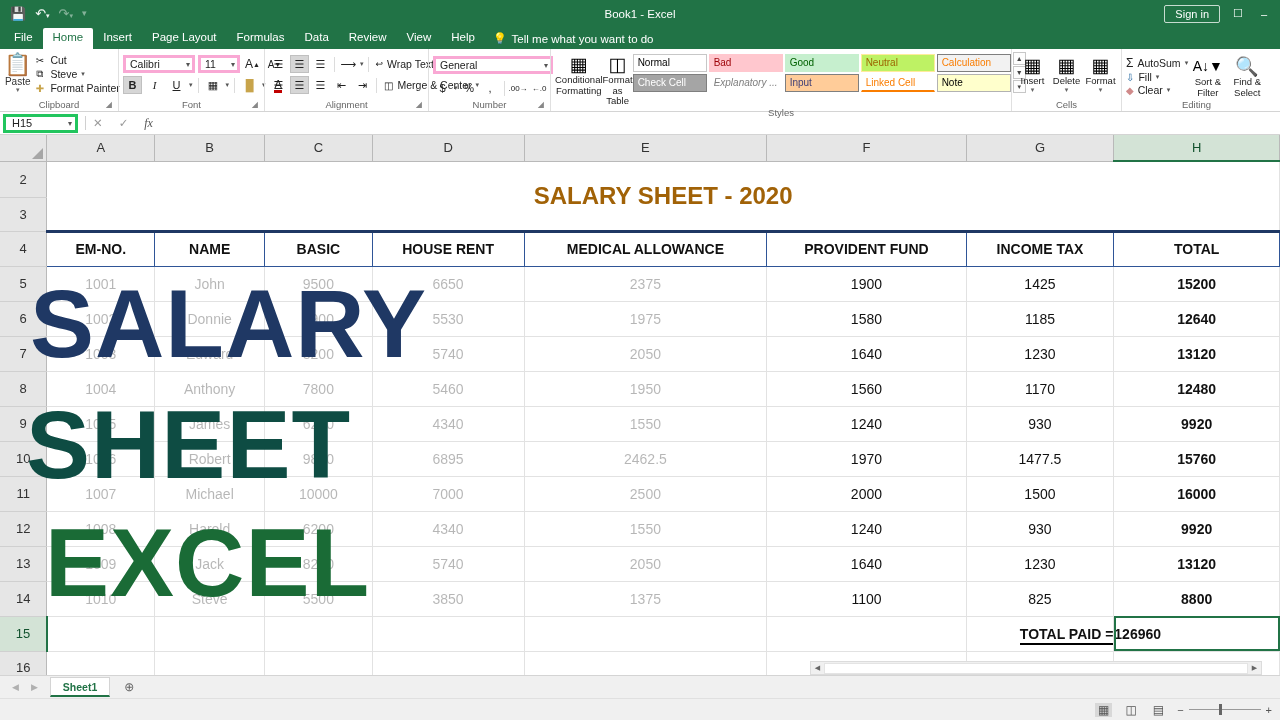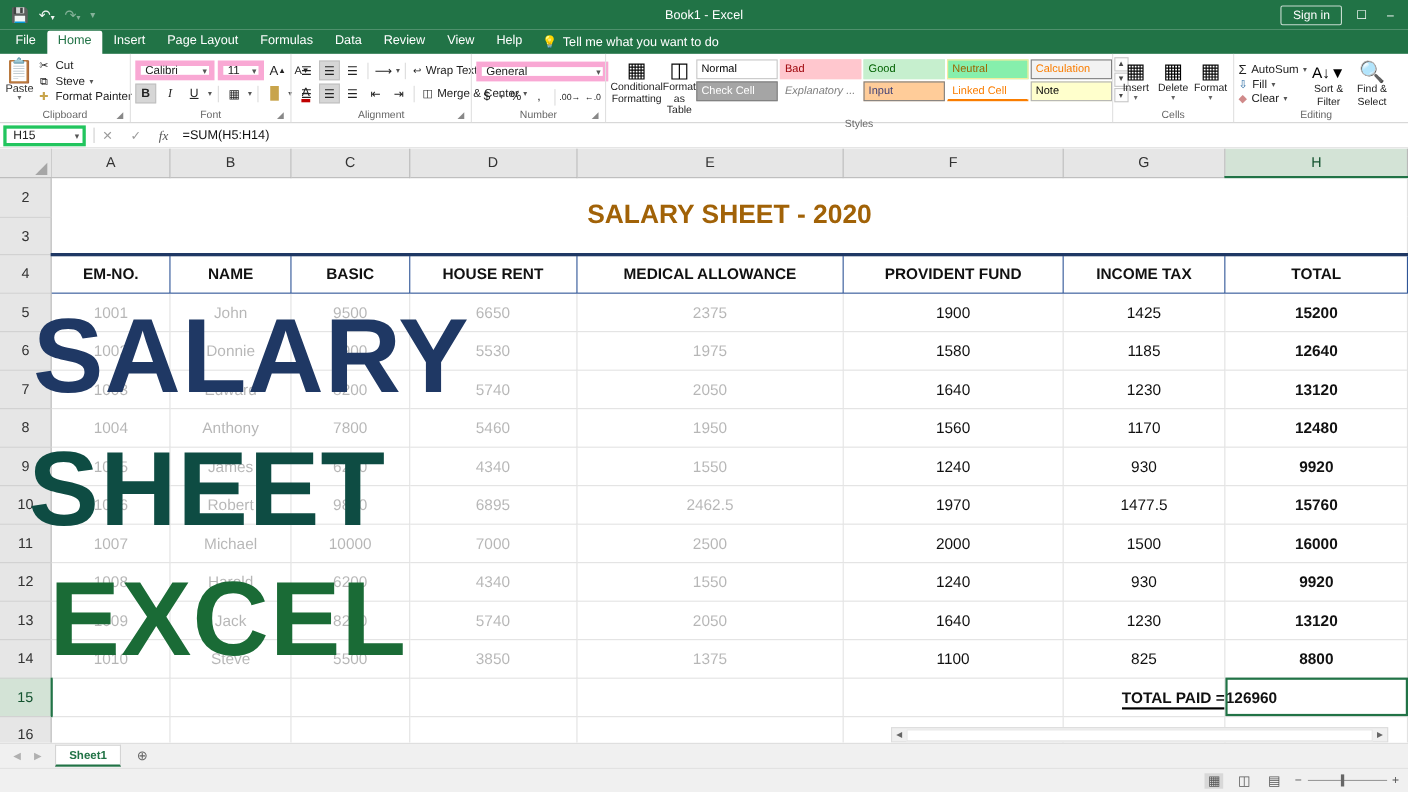--- a/index.html
+++ b/index.html
@@ -61,21 +61,21 @@
   .paste-ico { font-size: 22px; line-height: 22px; color: #c8a44b; }
   .paste-lbl { font-size: 10px; color: #333; }
   .paste-car { font-size: 7px; color: #666; line-height: 6px; }
   .clip-list { display: flex; flex-direction: column; justify-content: center; gap: 2px; padding-left: 2px; padding-top: 2px; }
   .clip-item { display: flex; align-items: center; gap: 4px; font-size: 10.5px; color: #222; cursor: pointer; white-space: nowrap; }
   .clip-ico { width: 13px; text-align: center; font-size: 10px; }
 
   
   .fontrow { display: flex; align-items: center; gap: 3px; margin-bottom: 3px; }
   .combo {
-    display: flex; align-items: center; border: 5px solid #f9a8d4; background: #fff;
+    display: flex; align-items: center; border: 3px solid #f9a8d4; background: #fff;
     height: 18px; font-size: 10.5px; color: #222; padding: 0 2px 0 4px; cursor: pointer;
   }
   .combo .cval { flex: 1; white-space: nowrap; overflow: hidden; }
   .combo .carr { font-size: 8px; color: #555; padding-left: 4px; }
   .btn-sq {
     width: 19px; height: 18px; display: flex; align-items: center; justify-content: center;
     font-size: 11px; color: #222; cursor: pointer; border: 1px solid transparent;
   }
   .btn-sq.on { background: #d6d6d6; border-color: #c0c0c0; }
   .sep-v { width: 1px; height: 15px; background: #dcdcdc; margin: 0 2px; }
@@ -381,21 +381,21 @@
           <span class="bl">Conditional Formatting</span>
         </div>
         <div class="bigbtn" style="width:56px">
           <span class="bi">◫</span>
           <span class="bl">Format as Table</span>
         </div>
         <div class="stylegrid">
           <div class="stylecell" style="background:#ffffff;color:#000;border-color:#c7c7c7">Normal</div>
           <div class="stylecell" style="background:#ffc7ce;color:#9c0006;border-color:#ffc7ce">Bad</div>
           <div class="stylecell" style="background:#c6efce;color:#006100;border-color:#c6efce">Good</div>
-          <div class="stylecell" style="background:#86efac;color:#9c6500;border-color:#ffeb9c">Neutral</div>
+          <div class="stylecell" style="background:#bef264;color:#9c6500;border-color:#ffeb9c">Neutral</div>
           <div class="stylecell" style="background:#f2f2f2;color:#fa7d00;border-color:#7f7f7f">Calculation</div>
           <div class="stylecell" style="background:#a5a5a5;color:#ffffff;border-color:#7f7f7f">Check Cell</div>
           <div class="stylecell" style="background:#ffffff;color:#7f7f7f;border-color:#ffffff;font-style:italic">Explanatory ...</div>
           <div class="stylecell" style="background:#ffcc99;color:#3f3f76;border-color:#7f7f7f">Input</div>
           <div class="stylecell" style="background:#ffffff;color:#fa7d00;border-color:#ffffff;border-bottom:2px solid #fa7d00">Linked Cell</div>
           <div class="stylecell" style="background:#ffffcc;color:#000;border-color:#b2b2b2">Note</div>
         </div>
         <div class="scrollcol">
           <div>▲</div>
           <div>▼</div>
@@ -470,21 +470,20 @@
     <div class="namebox">
       <span class="nval">H15</span>
       <span class="carr" style="font-size:8px;color:#555">▾</span>
     </div>
     <div class="fb-sep"></div>
     <div class="fb-icons">
       <span>✕</span>
       <span>✓</span>
       <span class="fx">fx</span>
     </div>
-    <div class="finput">=SUM(H5:H14)</div>
   </div>
 
   <div class="gridwrap">
     <table class="sheet">
       <colgroup>
         <col style="width:48px">
           <col style="width:110px">
           <col style="width:112px">
           <col style="width:110px">
         <col style="width:154px">

